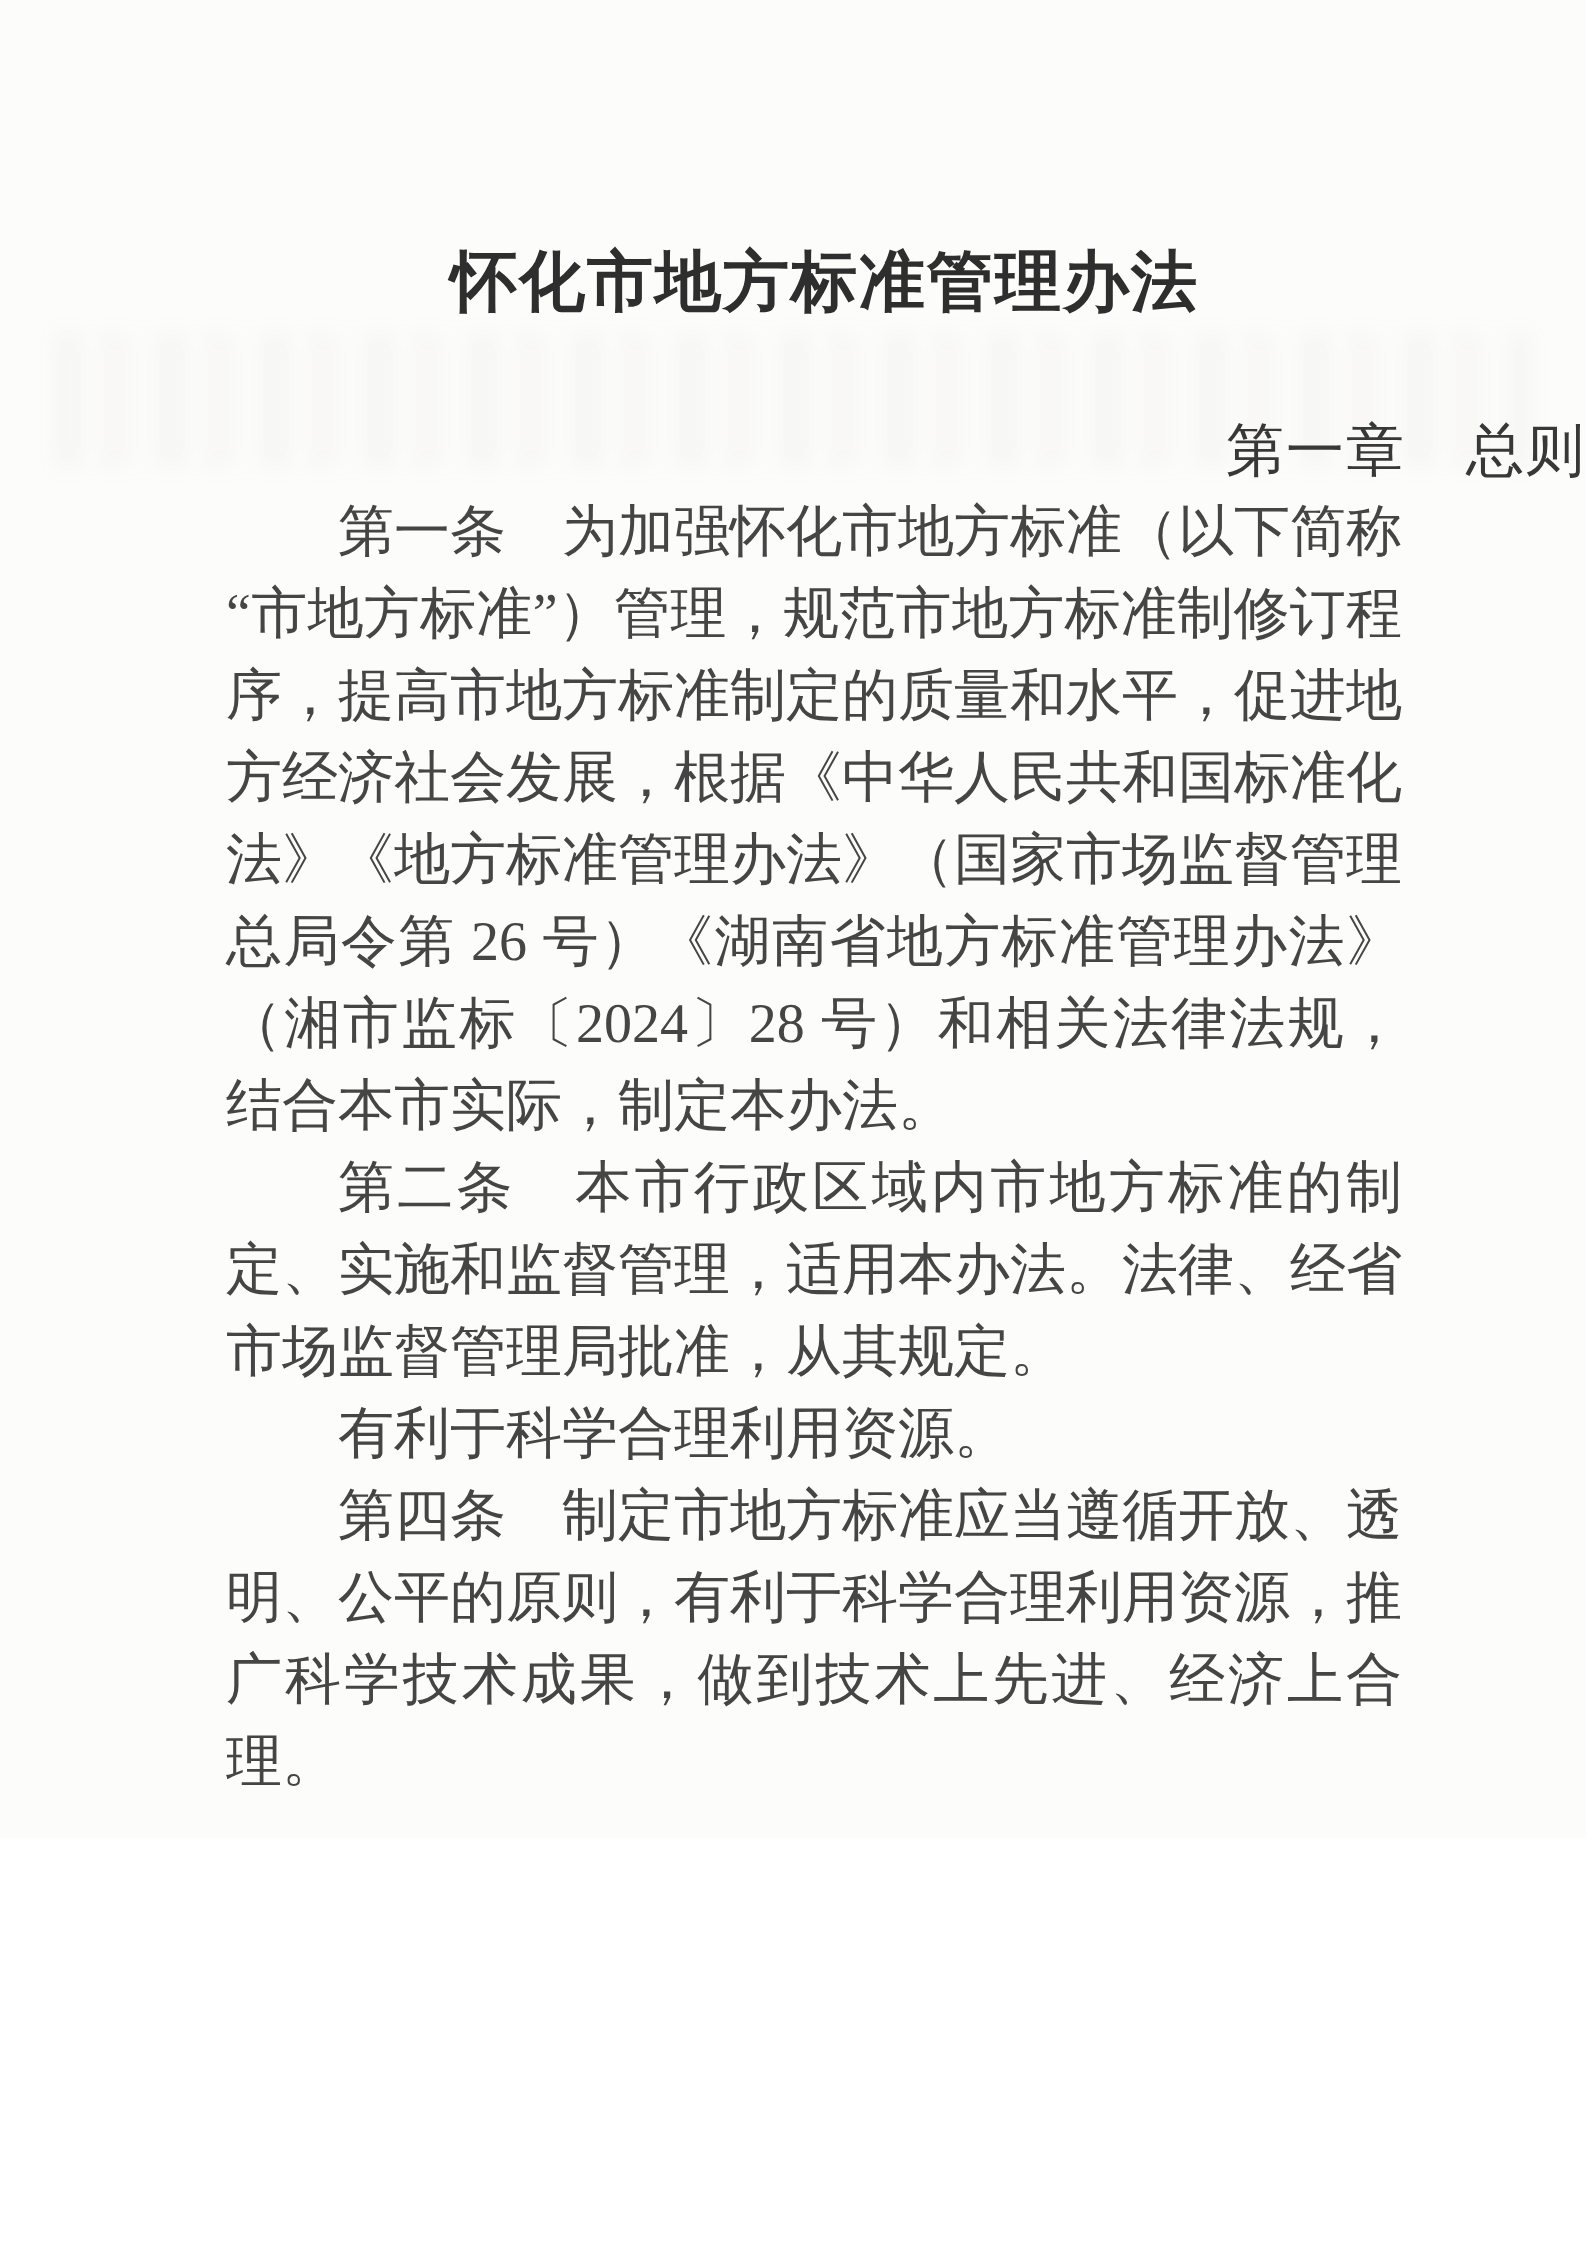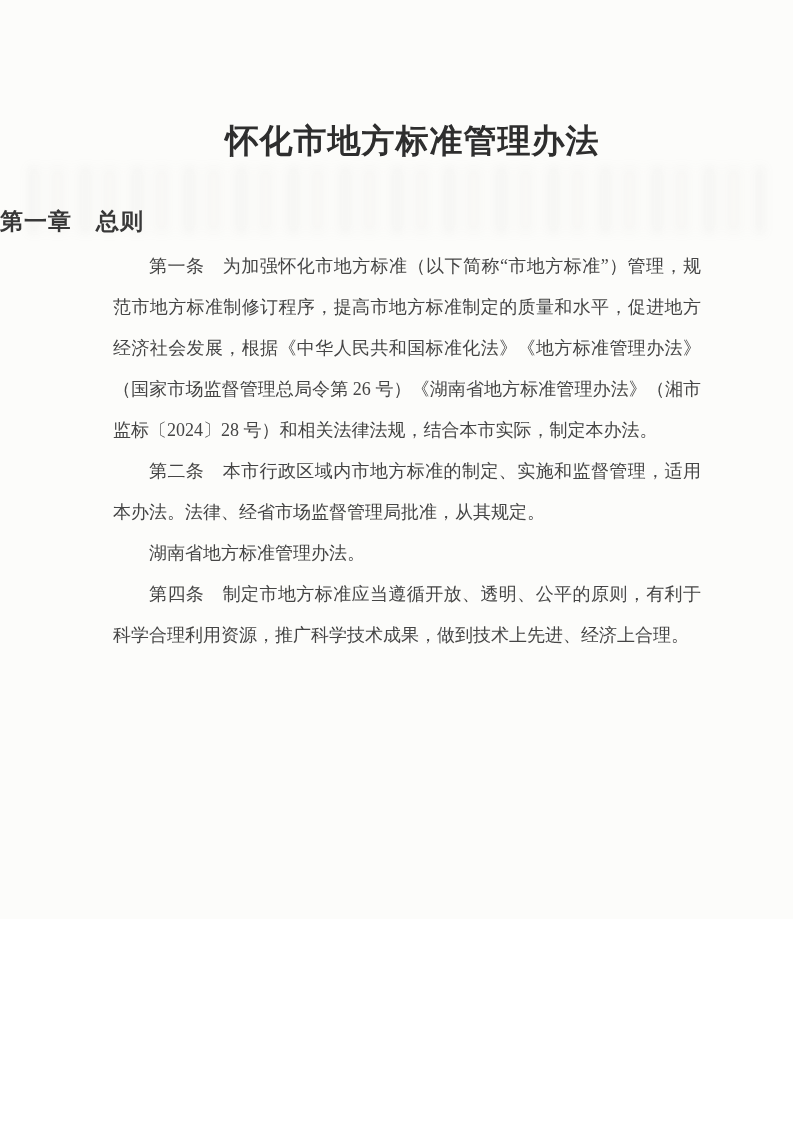--- a/index.html
+++ b/index.html
@@ -45,32 +45,32 @@
     font-weight: bold;
     letter-spacing: 1px;
     color: #2e2e2e;
   }
   .chapter-heading {
     position: absolute;
     top: 206px;
     left: 0;
     width: 100%;
     margin: 0;
-    text-align: left;
-    font-size: 23px;
-    font-weight: bold;
+    text-align: right;
+    font-size: 29px;
+    font-weight: normal;
     letter-spacing: 1px;
     color: #383838;
   }
   .doc-body {
     position: absolute;
     top: 246px;
     left: 113px;
     width: 588px;
-    font-size: 18px;
+    font-size: 28px;
     line-height: 41px;
     color: #454545;
     text-align: justify;
     text-justify: inter-ideograph;
   }
   .doc-body p {
     margin: 0;
     text-indent: 2em;
   }
   .page-number {
@@ -89,19 +89,19 @@
 
   <div class="bleed-band"></div>
 
   <h1 class="doc-title">怀化市地方标准管理办法</h1>
 
   <h2 class="chapter-heading">第一章　总则</h2>
 
   <div class="doc-body">
     <p>第一条　为加强怀化市地方标准（以下简称“市地方标准”）管理，规范市地方标准制修订程序，提高市地方标准制定的质量和水平，促进地方经济社会发展，根据《中华人民共和国标准化法》《地方标准管理办法》（国家市场监督管理总局令第 26 号）《湖南省地方标准管理办法》（湘市监标〔2024〕28 号）和相关法律法规，结合本市实际，制定本办法。</p>
     <p>第二条　本市行政区域内市地方标准的制定、实施和监督管理，适用本办法。法律、经省市场监督管理局批准，从其规定。</p>
-    <p>湖南省地方标准管理办法。</p>
+    <p>有利于科学合理利用资源。</p>
     <p>第四条　制定市地方标准应当遵循开放、透明、公平的原则，有利于科学合理利用资源，推广科学技术成果，做到技术上先进、经济上合理。</p>
   </div>
 
   <div class="page-number">— 2 —</div>
 
 </div>
 
 </body></html>

